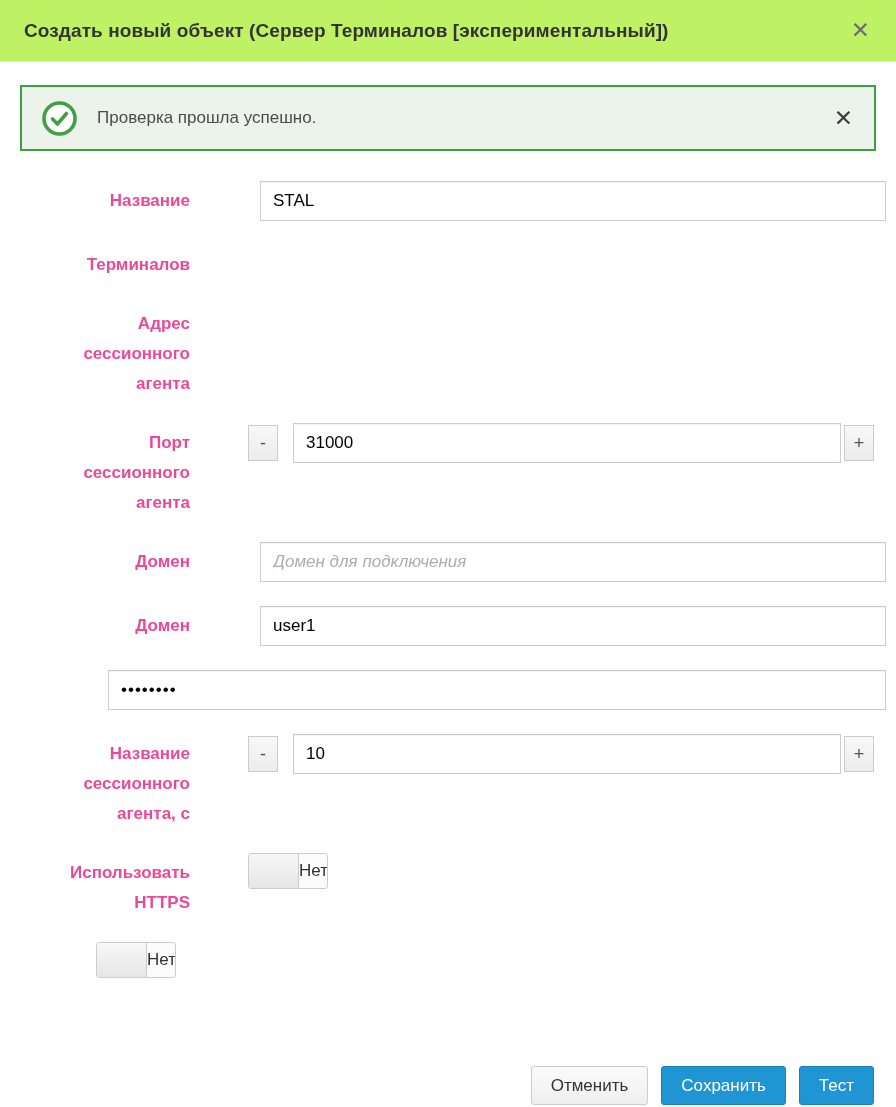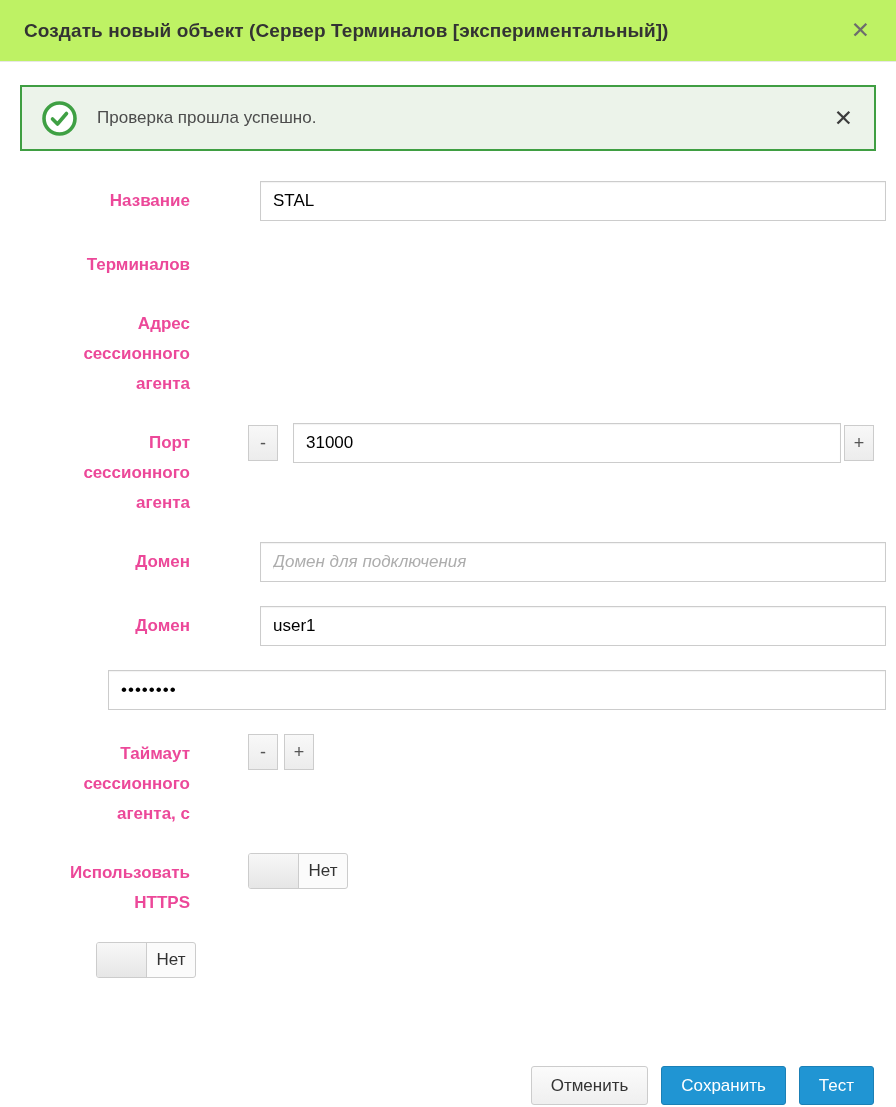--- a/index.html
+++ b/index.html
@@ -119,21 +119,21 @@
     cursor: pointer;
     font-family: inherit;
     line-height: 1;
   }
   .stepper-btn.minus { margin-right: 3px; }
   .stepper-btn.plus  { margin-left: 3px; }
   .stepper input.text-input { flex: 1; min-width: 0; }
 
   
   .toggle {
-    width: 100px;
+    width: 80px;
     height: 36px;
     border: 1px solid #ccc;
     border-radius: 3px;
     display: flex;
     overflow: hidden;
     cursor: pointer;
     background: #fbfbfb;
   }
   .toggle-handle {
     width: 50px;
@@ -239,24 +239,25 @@
     </div>
   </div>
 
   <div class="form-row">
     <div class="form-field">
       <input class="text-input password-display" type="text" value="••••••••" style="">
     </div>
   </div>
 
   <div class="form-row">
-    <div class="form-label">Таймаут сессионного агента, с</div>
+    <div class="form-label">Название сессионного агента, с</div>
     <div class="form-field">
       <div class="stepper">
         <button class="stepper-btn minus">-</button>
+        <input class="text-input" type="text" value="10" style="">
         <button class="stepper-btn plus">+</button>
       </div>
     </div>
   </div>
 
   <div class="form-row">
     <div class="form-label">Использовать HTTPS</div>
     <div class="form-field">
       <div class="toggle">
         <div class="toggle-handle"></div>

